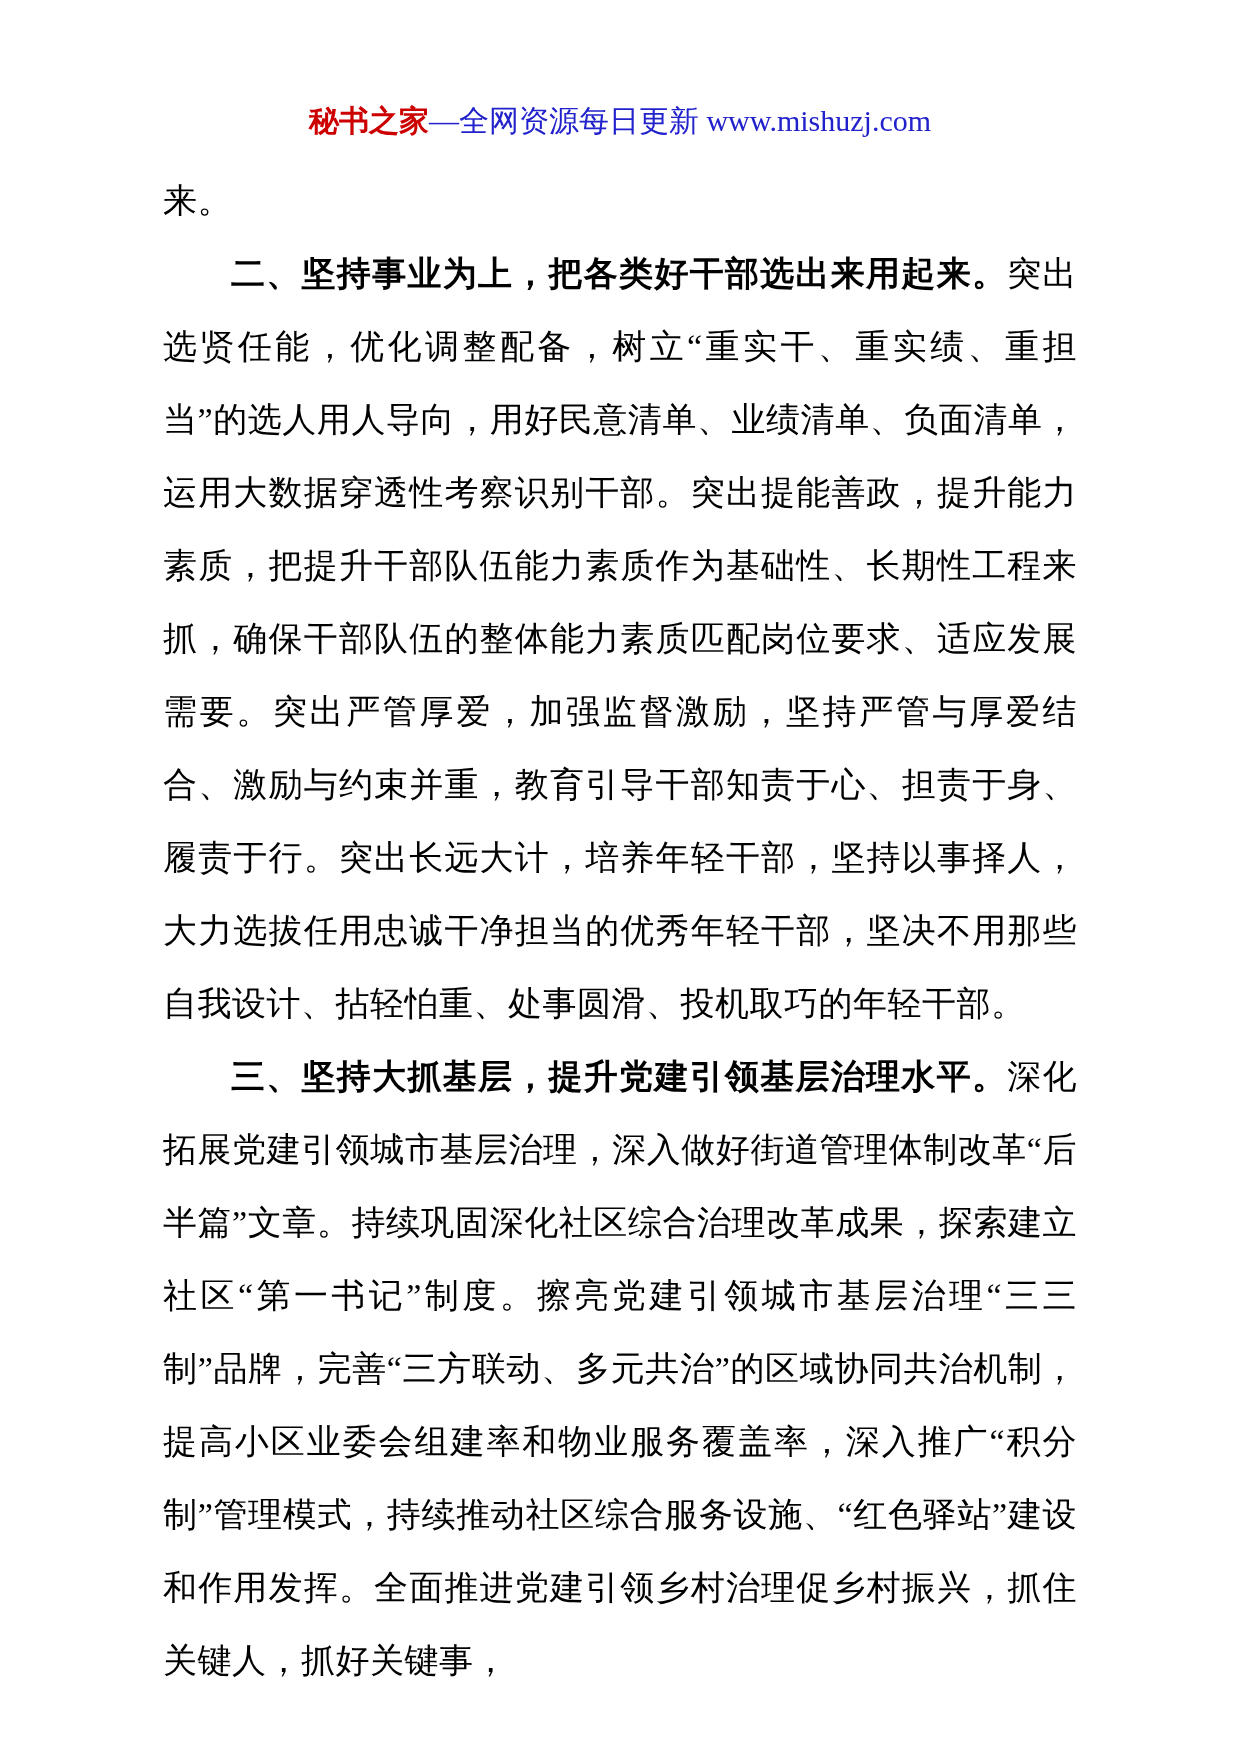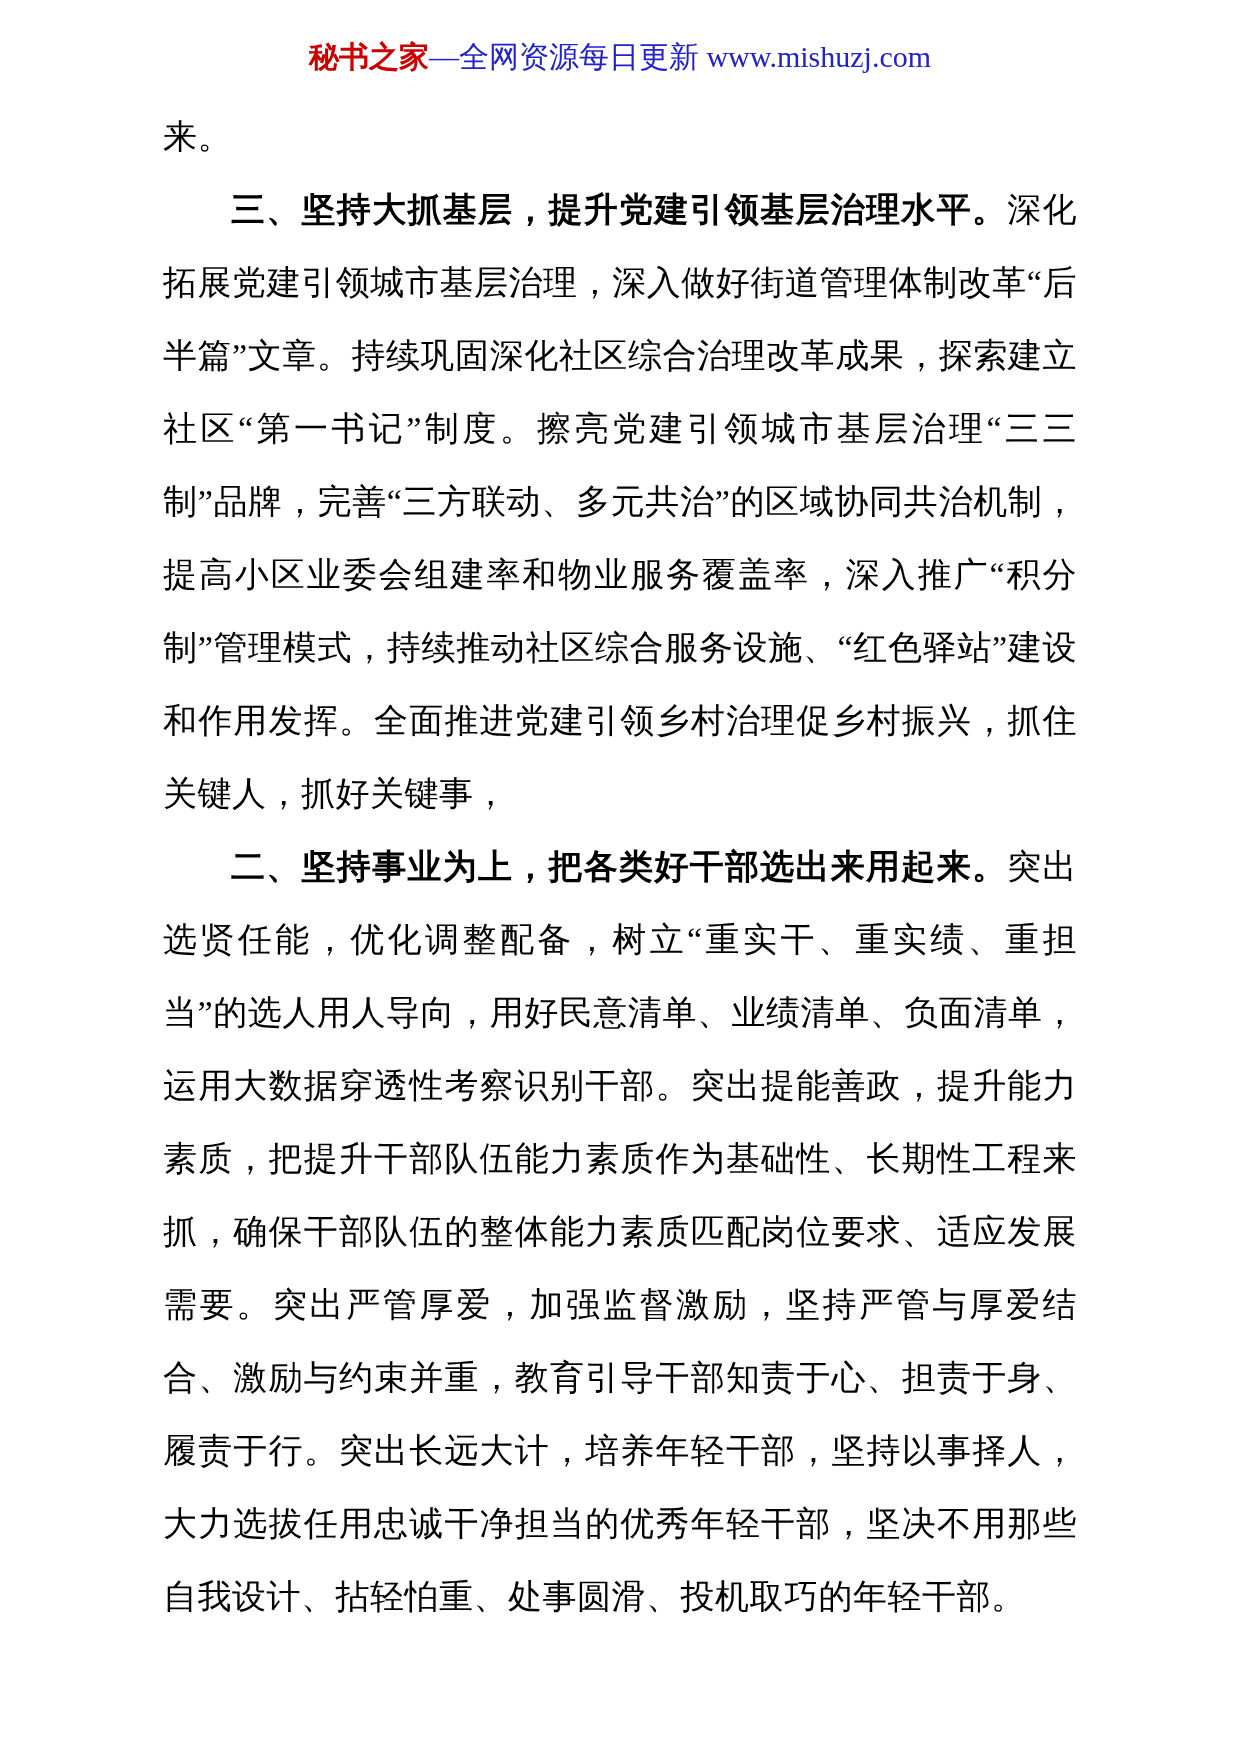--- a/index.html
+++ b/index.html
@@ -11,21 +11,21 @@
     width: 1240px;
     height: 1754px;
     font-family: "Liberation Serif", "DejaVu Serif", serif;
     color: #000000;
     position: relative;
   }
   .page {
     box-sizing: border-box;
     width: 1240px;
     height: 1754px;
-    padding: 36px 163px 0 163px;
+    padding: 100px 163px 0 163px;
     overflow: hidden;
   }
   .page-header {
     text-align: center;
     font-size: 30px;
     line-height: 42px;
     margin-bottom: 22px;
     white-space: nowrap;
   }
   .brand {
@@ -64,19 +64,19 @@
 <div class="page">
 
   <div class="page-header">
     <span class="brand">秘书之家</span><span class="tagline">—全网资源每日更新 </span><span class="site-url">www.mishuzj.com</span>
   </div>
 
   <div class="page-body">
 
     <p class="para no-indent"><span class="para-text">来。</span></p>
 
+    <p class="para"><span class="para-lead">二、坚持事业为上，把各类好干部选出来用起来。</span><span class="para-text">突出选贤任能，优化调整配备，树立“重实干、重实绩、重担当”的选人用人导向，用好民意清单、业绩清单、负面清单，运用大数据穿透性考察识别干部。突出提能善政，提升能力素质，把提升干部队伍能力素质作为基础性、长期性工程来抓，确保干部队伍的整体能力素质匹配岗位要求、适应发展需要。突出严管厚爱，加强监督激励，坚持严管与厚爱结合、激励与约束并重，教育引导干部知责于心、担责于身、履责于行。突出长远大计，培养年轻干部，坚持以事择人，大力选拔任用忠诚干净担当的优秀年轻干部，坚决不用那些自我设计、拈轻怕重、处事圆滑、投机取巧的年轻干部。</span></p>
+
     <p class="para"><span class="para-lead">三、坚持大抓基层，提升党建引领基层治理水平。</span><span class="para-text">深化拓展党建引领城市基层治理，深入做好街道管理体制改革“后半篇”文章。持续巩固深化社区综合治理改革成果，探索建立社区“第一书记”制度。擦亮党建引领城市基层治理“三三制”品牌，完善“三方联动、多元共治”的区域协同共治机制，提高小区业委会组建率和物业服务覆盖率，深入推广“积分制”管理模式，持续推动社区综合服务设施、“红色驿站”建设和作用发挥。全面推进党建引领乡村治理促乡村振兴，抓住关键人，抓好关键事，</span></p>
-
-    <p class="para"><span class="para-lead">二、坚持事业为上，把各类好干部选出来用起来。</span><span class="para-text">突出选贤任能，优化调整配备，树立“重实干、重实绩、重担当”的选人用人导向，用好民意清单、业绩清单、负面清单，运用大数据穿透性考察识别干部。突出提能善政，提升能力素质，把提升干部队伍能力素质作为基础性、长期性工程来抓，确保干部队伍的整体能力素质匹配岗位要求、适应发展需要。突出严管厚爱，加强监督激励，坚持严管与厚爱结合、激励与约束并重，教育引导干部知责于心、担责于身、履责于行。突出长远大计，培养年轻干部，坚持以事择人，大力选拔任用忠诚干净担当的优秀年轻干部，坚决不用那些自我设计、拈轻怕重、处事圆滑、投机取巧的年轻干部。</span></p>
 
   </div>
 
 </div>
 
 </body></html>

